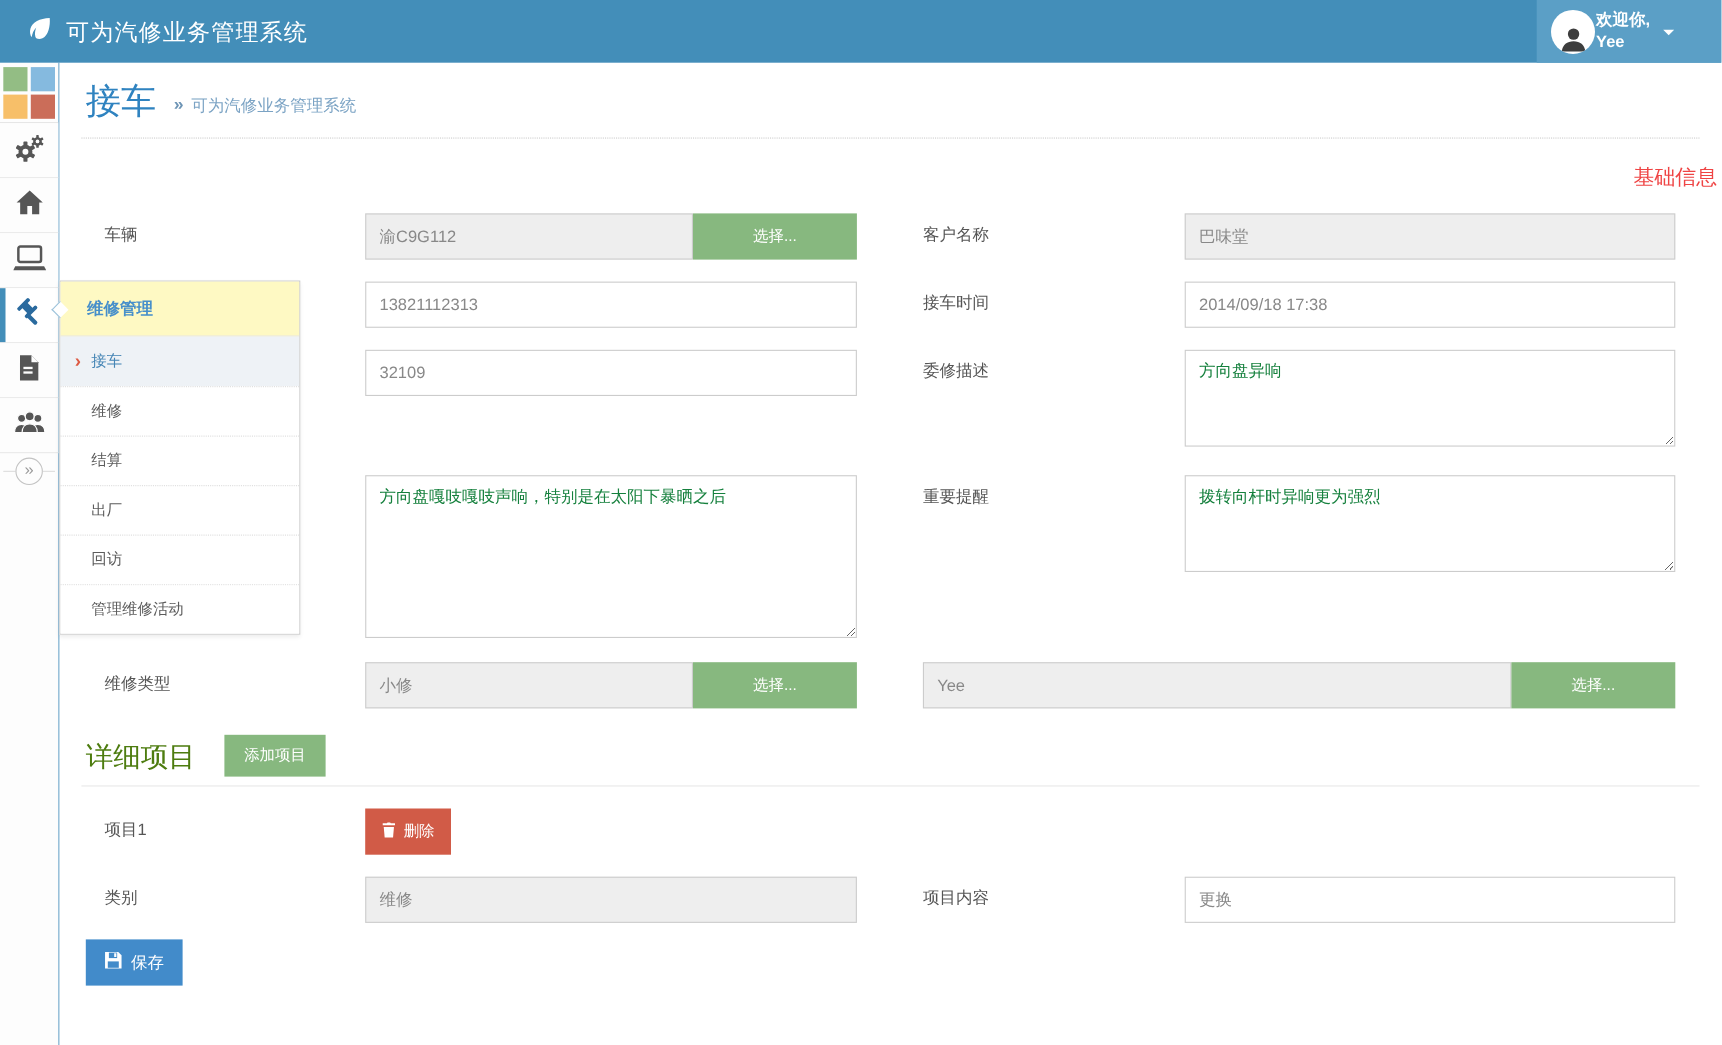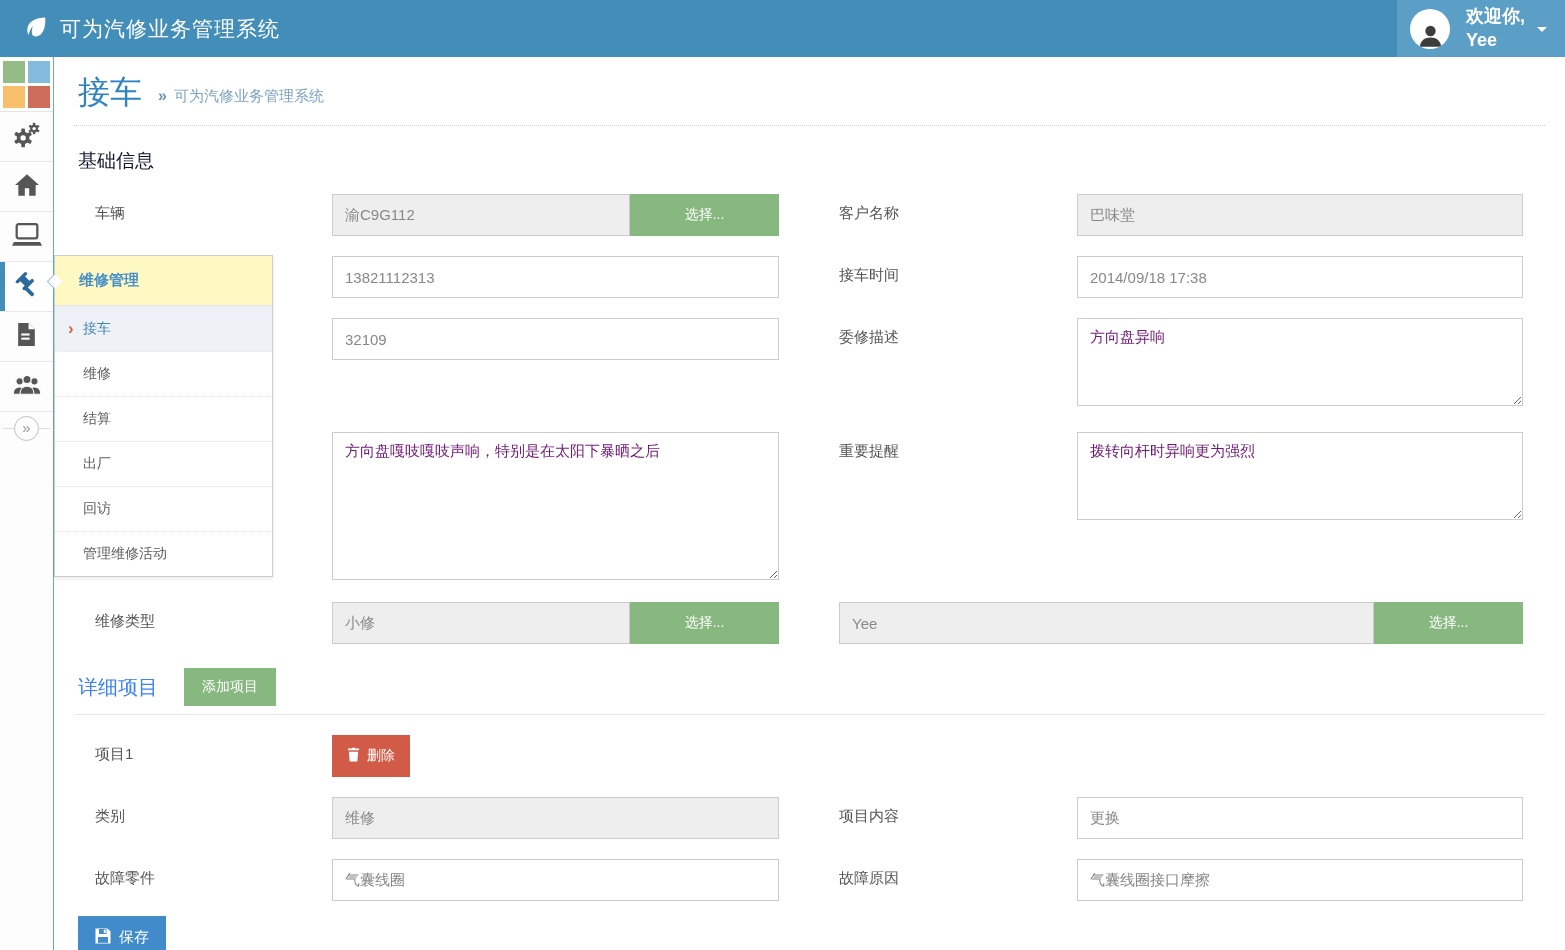--- a/index.html
+++ b/index.html
@@ -9,21 +9,21 @@
 
   
   .topbar { position:absolute; left:0; top:0; right:0; height:57px; background:#438eb9;
             display:flex; align-items:center; z-index:30; }
   .brand { display:flex; align-items:center; gap:10px; padding-left:22px; }
   .brand-title { color:#fff; font-size:21px; letter-spacing:1px; }
   .user-box { position:absolute; right:0; top:0; height:57px; width:168px; background:#5b9fc6;
               display:flex; align-items:center; padding-left:13px; cursor:pointer; }
   .avatar { width:40px; height:40px; border-radius:50%; background:#fff; overflow:hidden;
             display:flex; align-items:flex-end; justify-content:center; flex:none; }
-  .user-text { color:#fff; font-size:18px; font-weight:bold; line-height:1.3; margin-left:16px; }
+  .user-text { color:#fff; font-size:15px; font-weight:bold; line-height:1.3; margin-left:1px; }
   .caret-down { width:0; height:0; border:5px solid transparent; border-top-color:#fff;
                 margin:6px 0 0 12px; }
 
   
   .sidebar { position:absolute; left:0; top:57px; bottom:0; width:54px; background:#fdfdfd;
              border-right:1px solid #6fa7cb; z-index:10; }
   .side-logo { height:55px; border-bottom:1px solid #e4e4e4; display:grid;
                grid-template-columns:22px 22px; grid-auto-rows:22px; gap:3px; padding:4px 0 0 3px; }
   .sq { width:22px; height:22px; }
   .sq-green { background:#93bd84; } .sq-blue { background:#85badf; }
@@ -56,47 +56,47 @@
 
   
   .content { position:absolute; left:54px; top:57px; right:0; bottom:0; overflow:hidden; }
   .page-head { margin:0 20px; padding:13px 0 11px 4px; border-bottom:1px dotted #ccc;
                display:flex; align-items:center; }
   .page-title { font-size:32px; font-weight:400; color:#2f83c0; line-height:44px; }
   .breadcrumb { margin-left:16px; font-size:15px; color:#7ba3c4; display:flex; gap:7px;
                 align-items:center; padding-top:8px; }
   .bc-sep { color:#6d94b5; font-weight:bold; font-size:16px; }
 
-  .section-title { margin:22px 14px 0 24px; font-size:19px; color:#0f172a; }
+  .section-title { margin:22px 4px 0 24px; font-size:19px; color:#ef4444;text-align:right; }
 
   .form { margin-left:24px; }
   .row { display:flex; align-items:flex-start; margin-top:20px; }
   .mt26 { margin-top:26px; } .mt22 { margin-top:22px;align-items:flex-end; }
   .col { display:flex; align-items:flex-start; }
   .col-l { width:701px; flex:none; }
   .col-gap { width:60px; flex:none; }
   .col-r { width:684px; flex:none; }
   .lbl { font-size:15px; color:#555; flex:none; }
   .col-l .lbl { width:254px; padding:10px 10px 0 17px; }
   .col-r .lbl { width:238px; padding:10px 10px 0 0; }
   .ctrl { flex:1; display:flex; min-width:0; }
   .inp { width:100%; height:42px; border:1px solid #ccc; padding:0 12px; font-size:15px;
          color:#888; background:#fff; outline:none; font-family:inherit; }
   .inp.ro { background:#eee; }
   .input-group { display:flex; width:100%; }
   .input-group .inp { flex:1; width:auto; min-width:0; }
   .btn-select { flex:none; width:149px; background:#87b87f; border:none; color:#fff;
                 font-size:14px; cursor:pointer; font-family:inherit; }
-  .ta { width:100%; border:1px solid #ccc; padding:9px 12px; font-size:15px; color:#701a75;
+  .ta { width:100%; border:1px solid #ccc; padding:9px 12px; font-size:15px; color:#15803d;
         resize:vertical; outline:none; font-family:Liberation Sans, sans-serif; }
   .ta-lg { height:148px; } .ta-md { height:88px; }
 
   .section-bar { margin:18px 20px 0; padding:6px 0 8px 4px; border-bottom:1px solid #e8e8e8;
                  display:flex; align-items:center; }
-  .section-title2 { font-size:20px; color:#3b82f6; }
+  .section-title2 { font-size:25px; color:#4d7c0f; }
   .btn-add { margin-left:26px; height:38px; padding:0 18px; background:#87b87f; color:#fff;
              border:none; font-size:14px; cursor:pointer; font-family:inherit; }
   .btn-delete { height:42px; padding:0 15px; background:#d15b47; color:#fff; border:none;
                 font-size:14px; cursor:pointer; display:flex; align-items:center; gap:7px;
                 font-family:inherit; }
   .btn-save { margin:15px 0 0 24px; height:42px; padding:0 17px; background:#428bca; color:#fff;
               border:none; font-size:15px; cursor:pointer; display:flex; align-items:center;
               gap:8px; font-family:inherit; }
 </style>
 </head>
@@ -371,35 +371,20 @@
       </div>
       <div class="col-gap"></div>
       <div class="col col-r">
         <label class="lbl">项目内容</label>
         <div class="ctrl">
             <input class="inp" value="更换" style="">
           </div>
       </div>
     </div>
 
-    <div class="row">
-      <div class="col col-l">
-        <label class="lbl">故障零件</label>
-        <div class="ctrl">
-            <input class="inp" value="气囊线圈" style="">
-          </div>
-      </div>
-      <div class="col-gap"></div>
-      <div class="col col-r">
-        <label class="lbl">故障原因</label>
-        <div class="ctrl">
-            <input class="inp" value="气囊线圈接口摩擦" style="">
-          </div>
-      </div>
-    </div>
   </div>
 
   <button class="btn-save">
     <span>
       <svg width="16" height="16" viewBox="0 0 16 16">
           <path fill="#fff" d="M.5.5h12l3 3v12H.5z"></path>
           <rect x="3" y="9" width="10" height="5.8" fill="#428bca"></rect>
           <rect x="4" y="1" width="7.5" height="5" fill="#428bca"></rect>
           <rect x="8.8" y="1.6" width="2" height="3.4" fill="#fff"></rect>
         </svg>

